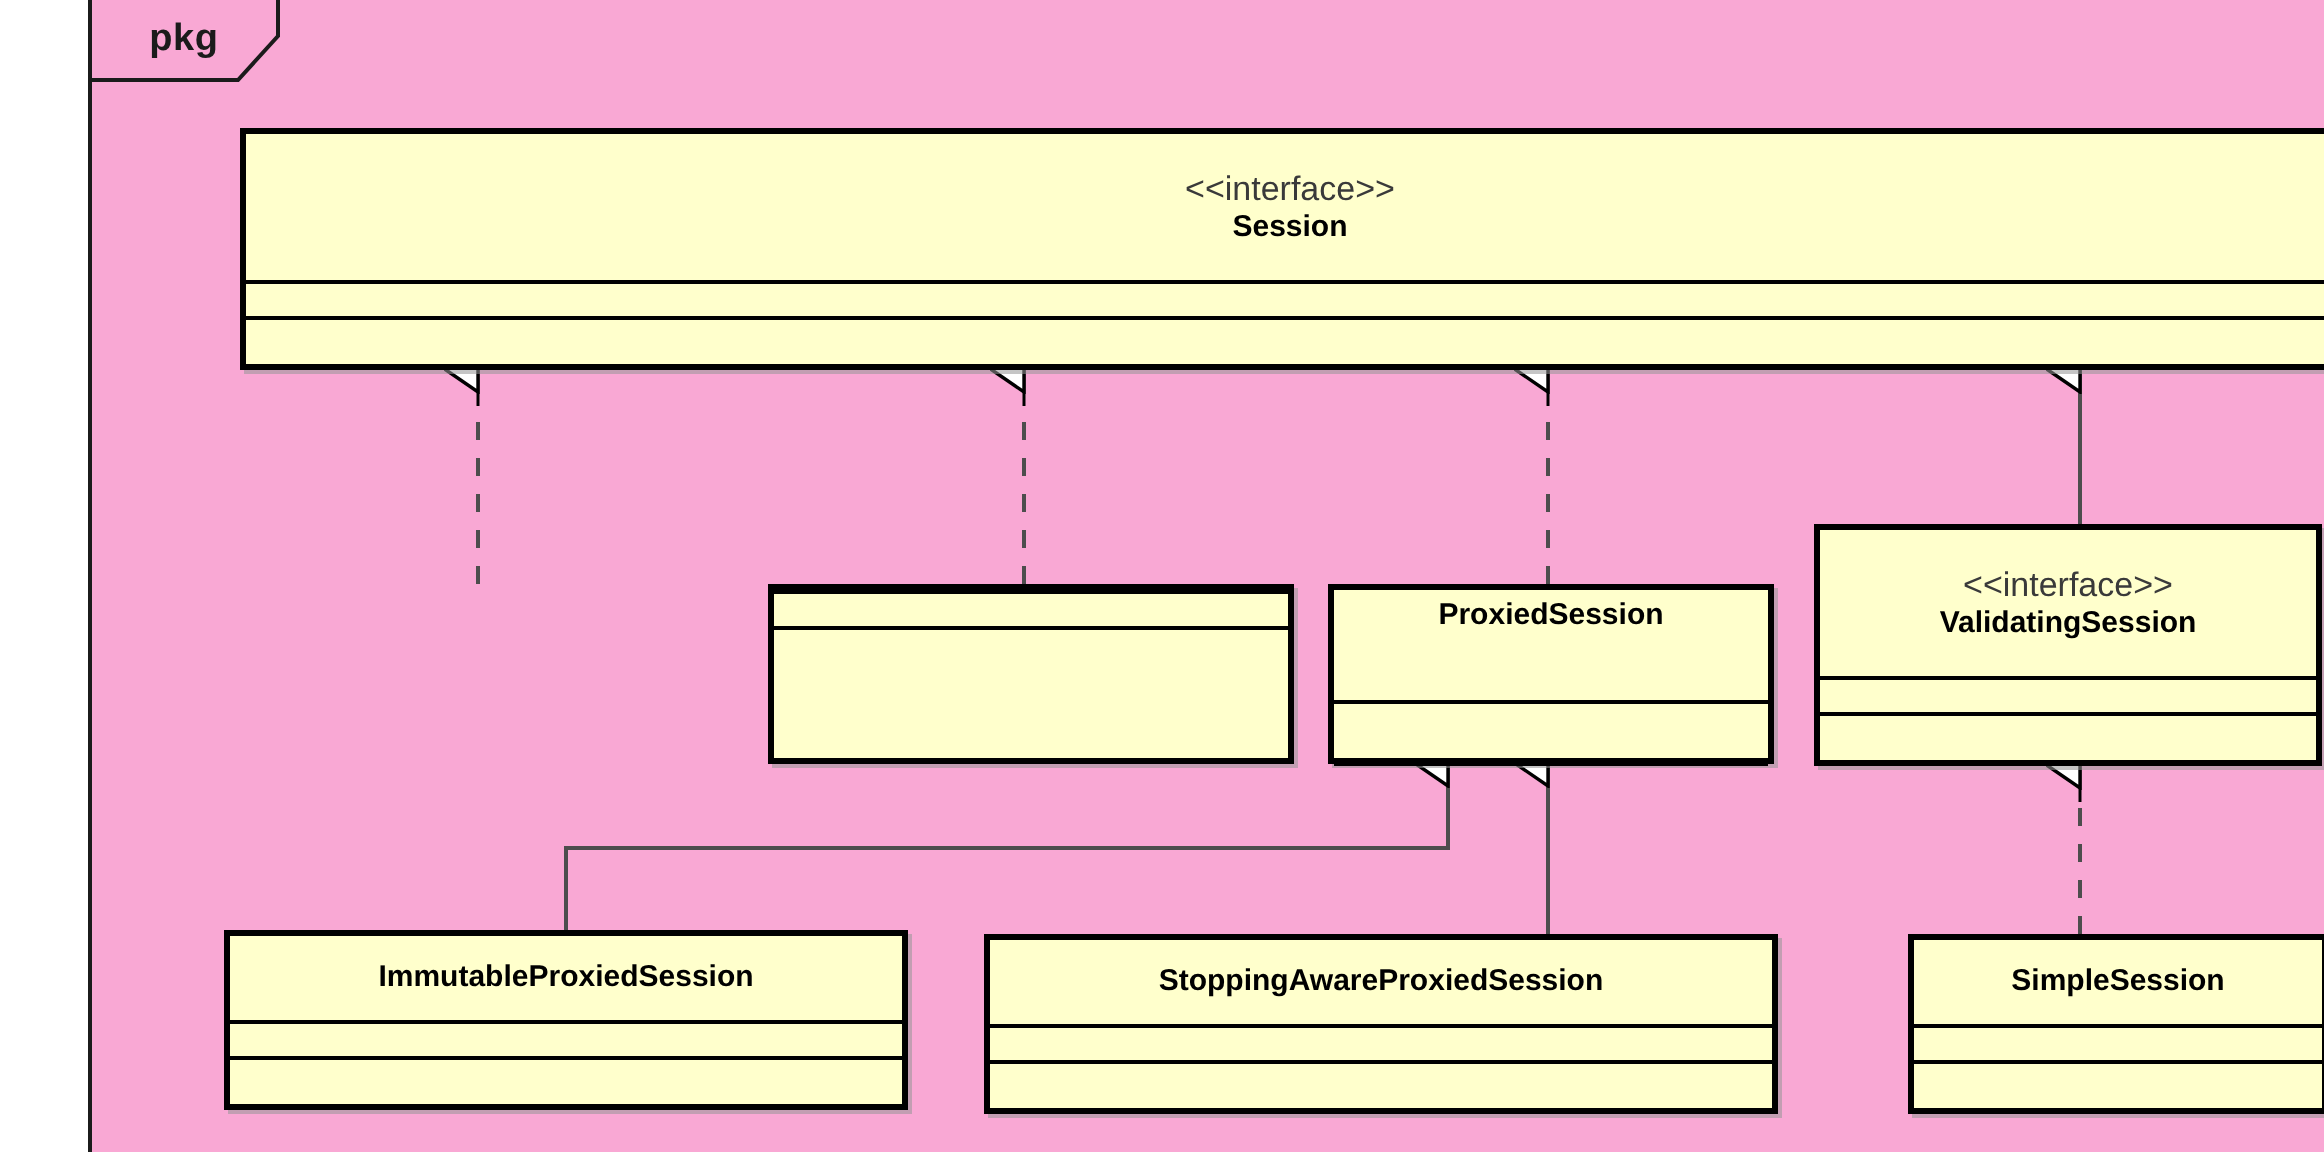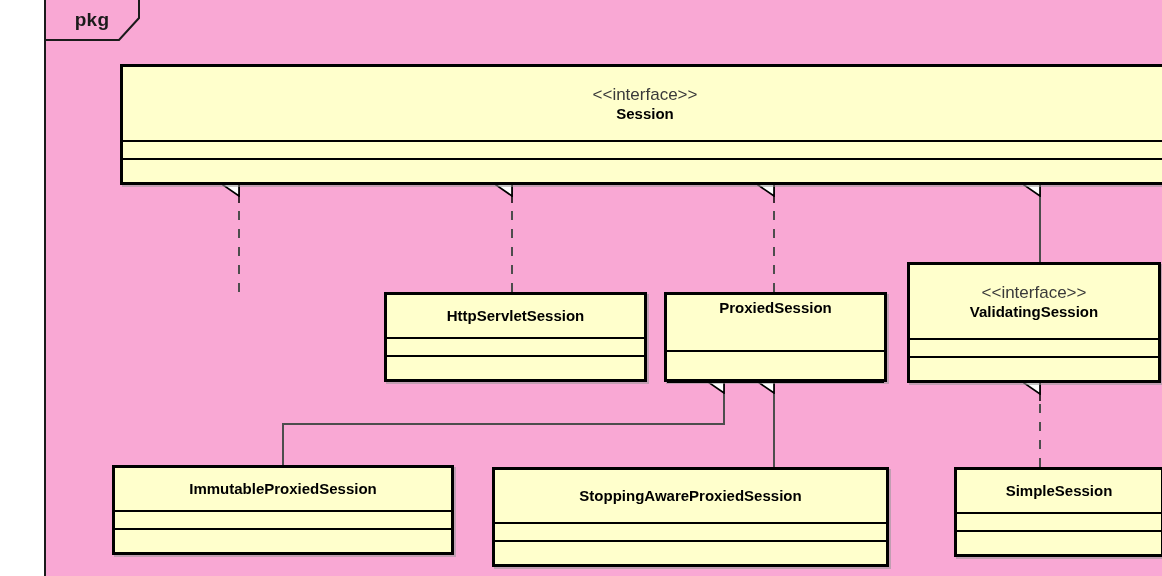--- a/index.html
+++ b/index.html
@@ -155,23 +155,20 @@
     <div class="uml-header">
       <div class="uml-stereotype">&lt;&lt;interface&gt;&gt;</div>
       <div class="uml-name">Session</div>
     </div>
     <div class="uml-compartment uml-attrs"></div>
     <div class="uml-compartment uml-ops"></div>
   </div>
 
 
   <div class="uml-box" style="left:340px; top:292px; width:263px; height:90px;">
-    <div class="uml-header">
-      <div class="uml-name">HttpServletSession</div>
-    </div>
     <div class="uml-compartment uml-attrs"></div>
     <div class="uml-compartment uml-ops"></div>
   </div>
 
   <div class="uml-box" style="left:620px; top:292px; width:223px; height:90px;gap:29px;">
     <div class="uml-header">
       <div class="uml-name">ProxiedSession</div>
     </div>
     <div class="uml-compartment uml-attrs"></div>
     <div class="uml-compartment uml-ops"></div>
@@ -187,21 +184,21 @@
   </div>
 
   <div class="uml-box" style="left:68px; top:465px; width:342px; height:90px;">
     <div class="uml-header">
       <div class="uml-name">ImmutableProxiedSession</div>
     </div>
     <div class="uml-compartment uml-attrs"></div>
     <div class="uml-compartment uml-ops"></div>
   </div>
 
-  <div class="uml-box" style="left:448px; top:467px; width:397px; height:100px;">
+  <div class="uml-box" style="left:448px; top:467px; width:397px; height:90px;">
     <div class="uml-header">
       <div class="uml-name">StoppingAwareProxiedSession</div>
     </div>
     <div class="uml-compartment uml-attrs"></div>
     <div class="uml-compartment uml-ops"></div>
   </div>
 
   <div class="uml-box" style="left:910px; top:467px; width:210px; height:90px;">
     <div class="uml-header">
       <div class="uml-name">SimpleSession</div>

